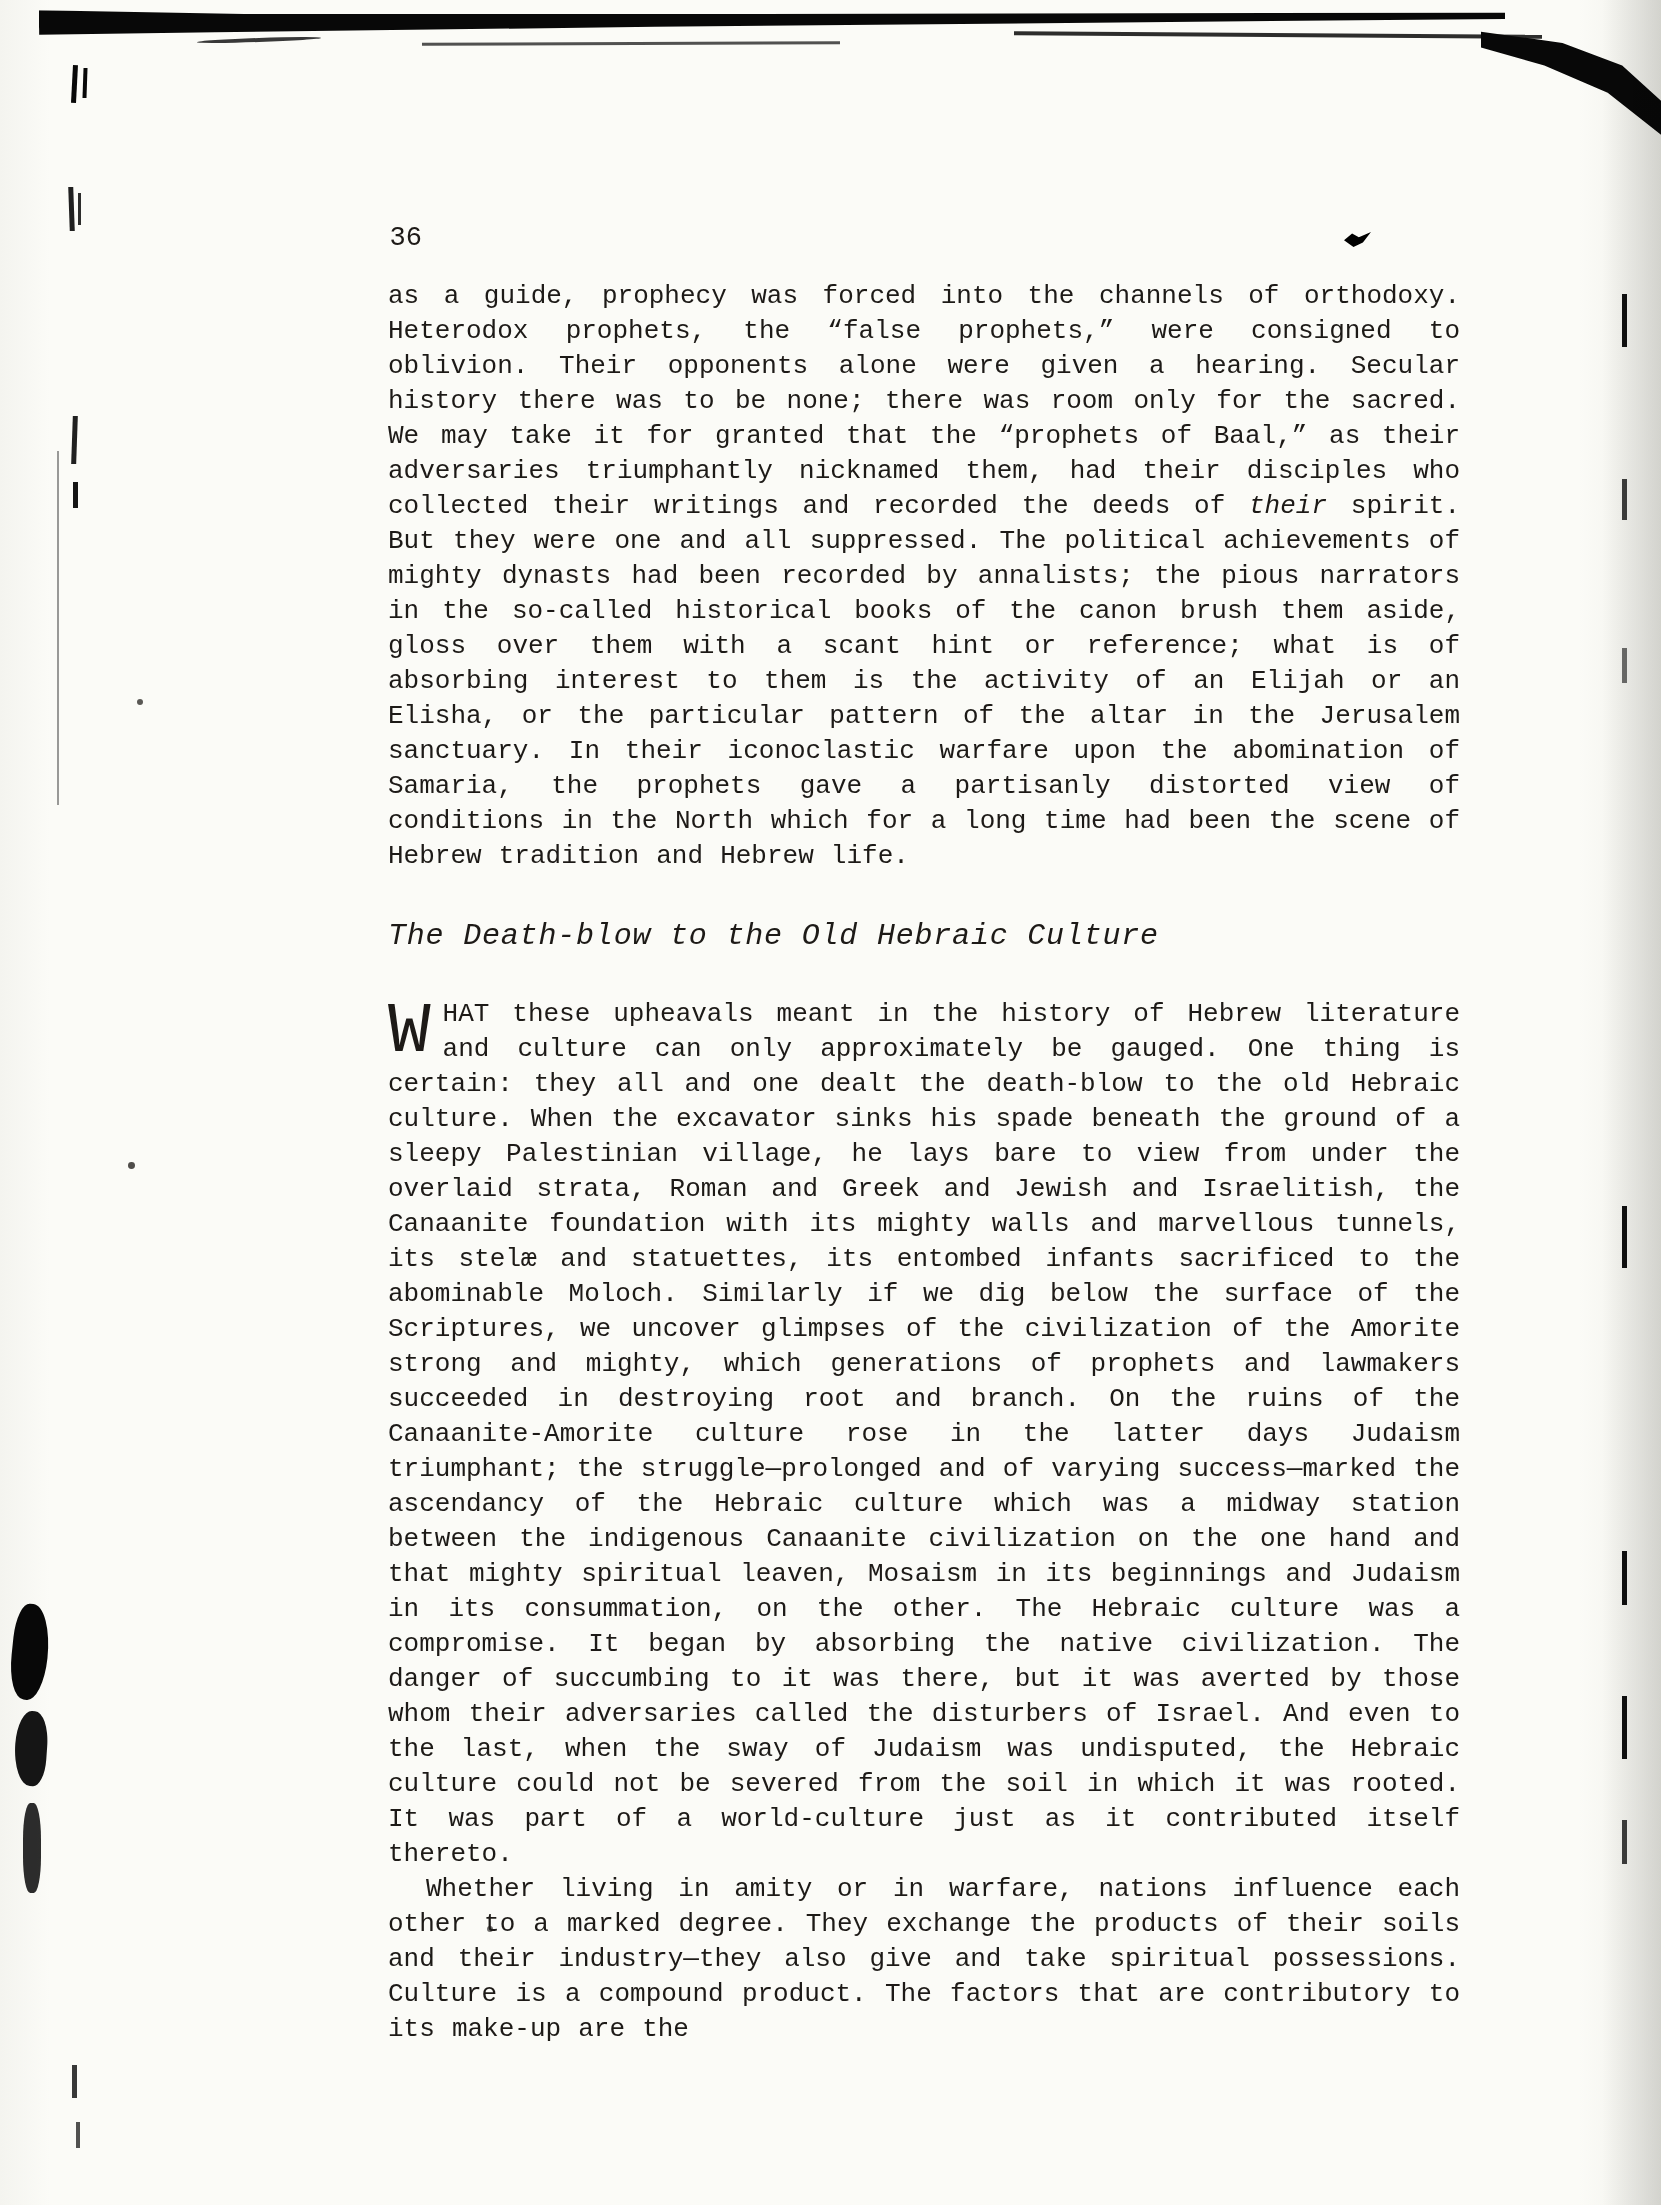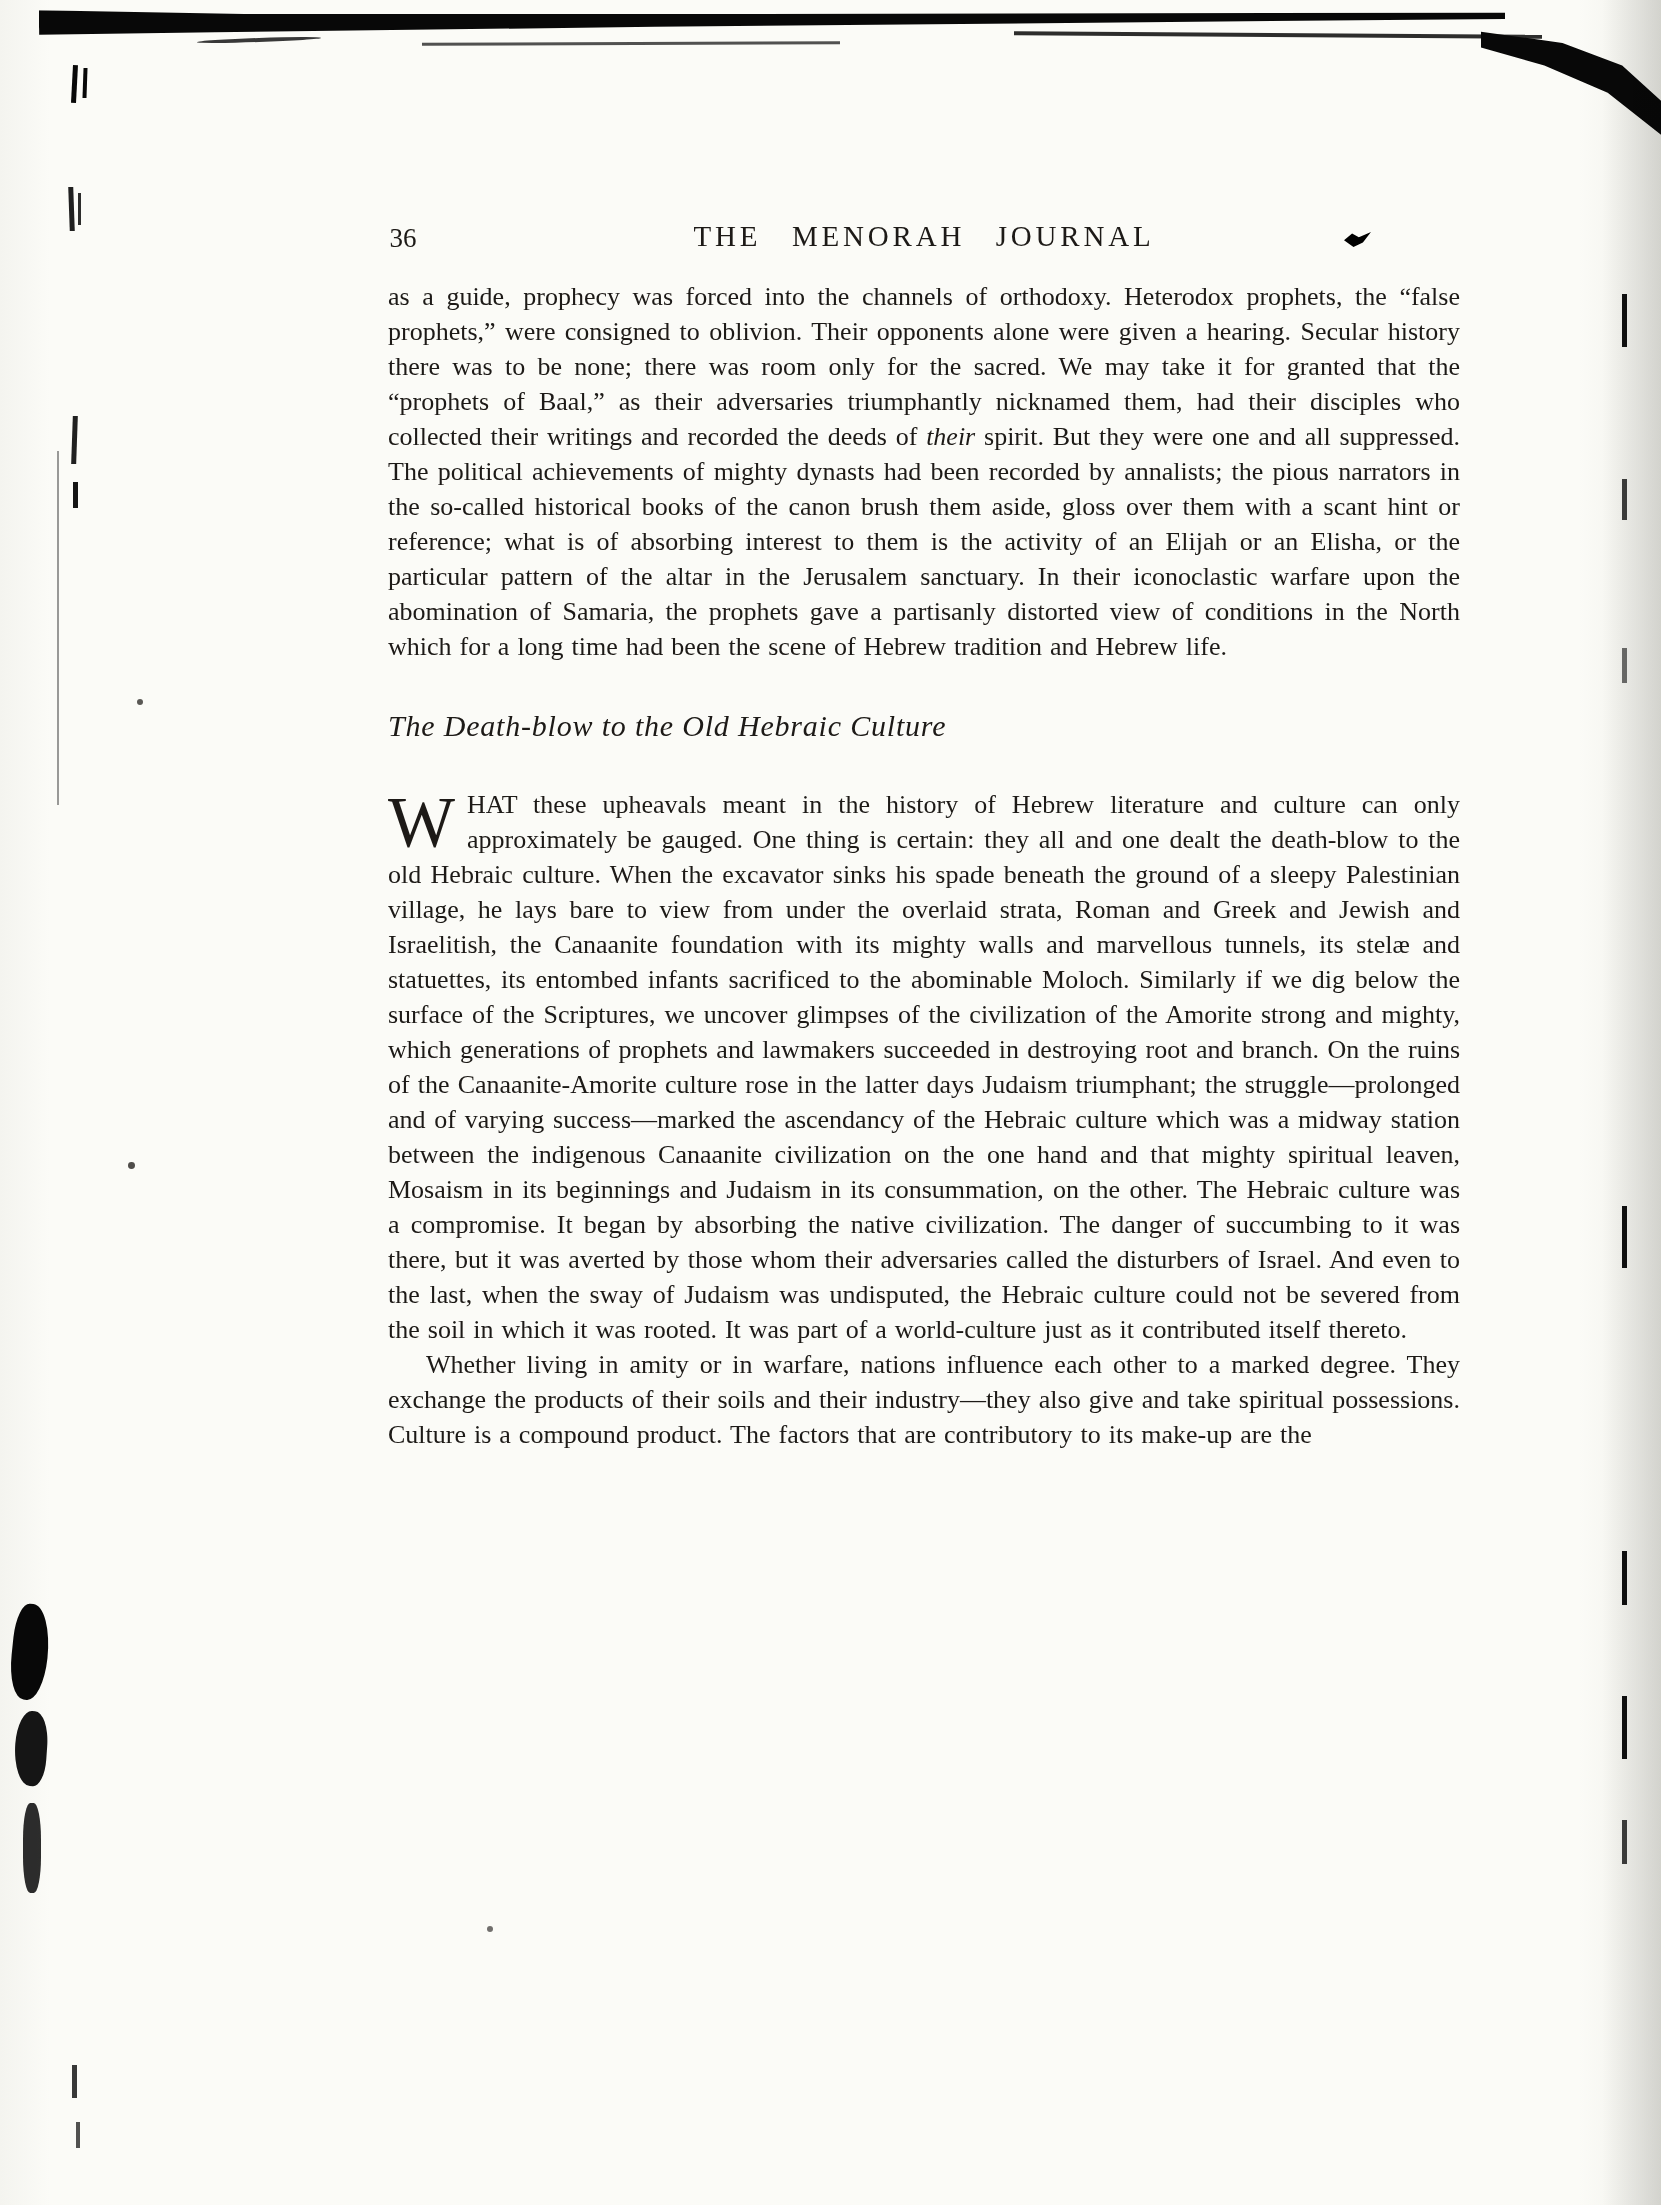--- a/index.html
+++ b/index.html
@@ -8,21 +8,21 @@
     padding: 0;
     background: #e9e9e6;
   }
   .page {
     position: relative;
     width: 1662px;
     height: 2205px;
     margin: 0 auto;
     background: linear-gradient(90deg, #f4f4ef 0%, #fbfbf7 3%, #fbfbf7 95%, #efefe9 100%);
     overflow: hidden;
-    font-family: Liberation Serif, serif;
+    font-family: Liberation Mono, monospace;
     color: #1d1a17;
   }
   .right-shade {
     position: absolute;
     top: 0; right: 0;
     width: 60px; height: 100%;
     background: linear-gradient(90deg, rgba(0,0,0,0) 0%, rgba(0,0,0,0.12) 100%);
     pointer-events: none;
   }
 
@@ -153,21 +153,20 @@
   <div class="tick tick-7"></div>
   <div class="dot dot-1"></div>
   <div class="dot dot-2"></div>
   <div class="dot dot-3"></div>
   <div class="right-shade"></div>
 
   <div class="content">
 
     <div class="page-header">
       <span class="page-number">36</span>
-      <span class="journal-title">THE MENORAH JOURNAL</span>
       <span class="ink-blot"></span>
     </div>
 
     <p class="body" id="para1"><span>as a guide, prophecy was forced into the channels of orthodoxy. Heterodox prophets, the “false prophets,” were consigned to oblivion. Their opponents alone were given a hearing. Secular history there was to be none; there was room only for the sacred. We may take it for granted that the “prophets of Baal,” as their adversaries triumphantly nicknamed them, had their disciples who collected their writings and recorded the deeds of </span><em>their</em><span> spirit. But they were one and all suppressed. The political achievements of mighty dynasts had been recorded by annalists; the pious narrators in the so-called historical books of the canon brush them aside, gloss over them with a scant hint or reference; what is of absorbing interest to them is the activity of an Elijah or an Elisha, or the particular pattern of the altar in the Jerusalem sanctuary. In their iconoclastic warfare upon the abomination of Samaria, the prophets gave a partisanly distorted view of conditions in the North which for a long time had been the scene of Hebrew tradition and Hebrew life.</span></p>
 
     <h2 class="section-heading">The Death-blow to the Old Hebraic Culture</h2>
 
     <p class="body" id="para2"><span class="dropcap">W</span><span>HAT these upheavals meant in the history of Hebrew literature and culture can only approximately be gauged. One thing is certain: they all and one dealt the death-blow to the old Hebraic culture. When the excavator sinks his spade beneath the ground of a sleepy Palestinian village, he lays bare to view from under the overlaid strata, Roman and Greek and Jewish and Israelitish, the Canaanite foundation with its mighty walls and marvellous tunnels, its stelæ and statuettes, its entombed infants sacrificed to the abominable Moloch. Similarly if we dig below the surface of the Scriptures, we uncover glimpses of the civilization of the Amorite strong and mighty, which generations of prophets and lawmakers succeeded in destroying root and branch. On the ruins of the Canaanite-Amorite culture rose in the latter days Judaism triumphant; the struggle—prolonged and of varying success—marked the ascendancy of the Hebraic culture which was a midway station between the indigenous Canaanite civilization on the one hand and that mighty spiritual leaven, Mosaism in its beginnings and Judaism in its consummation, on the other. The Hebraic culture was a compromise. It began by absorbing the native civilization. The danger of succumbing to it was there, but it was averted by those whom their adversaries called the disturbers of Israel. And even to the last, when the sway of Judaism was undisputed, the Hebraic culture could not be severed from the soil in which it was rooted. It was part of a world-culture just as it contributed itself thereto.</span></p>
 
     <p class="body" id="para3">Whether living in amity or in warfare, nations influence each other to a marked degree. They exchange the products of their soils and their industry—they also give and take spiritual possessions. Culture is a compound product. The factors that are contributory to its make-up are the</p>

